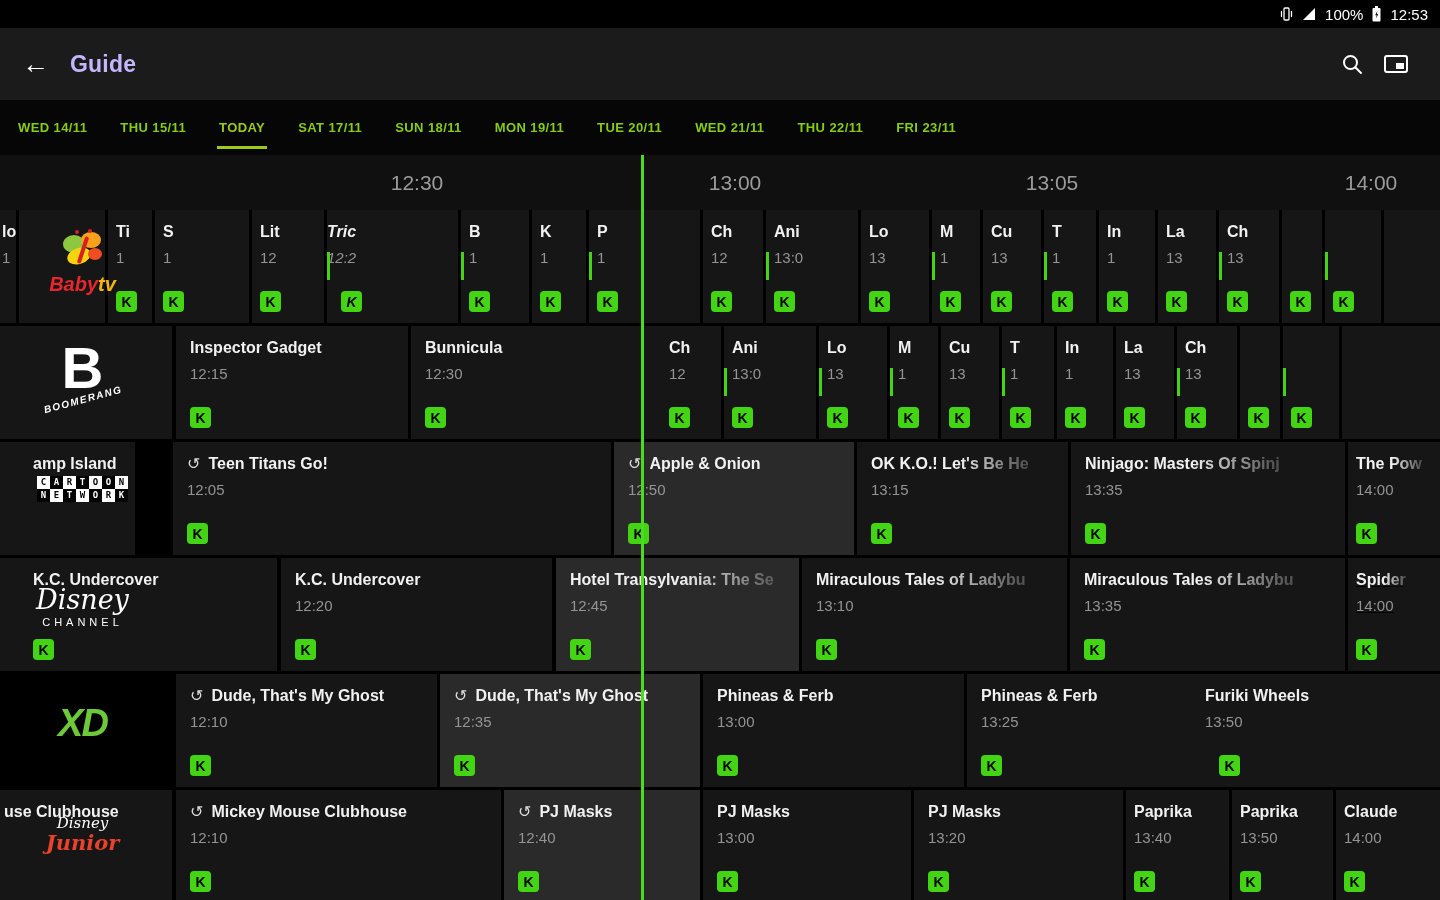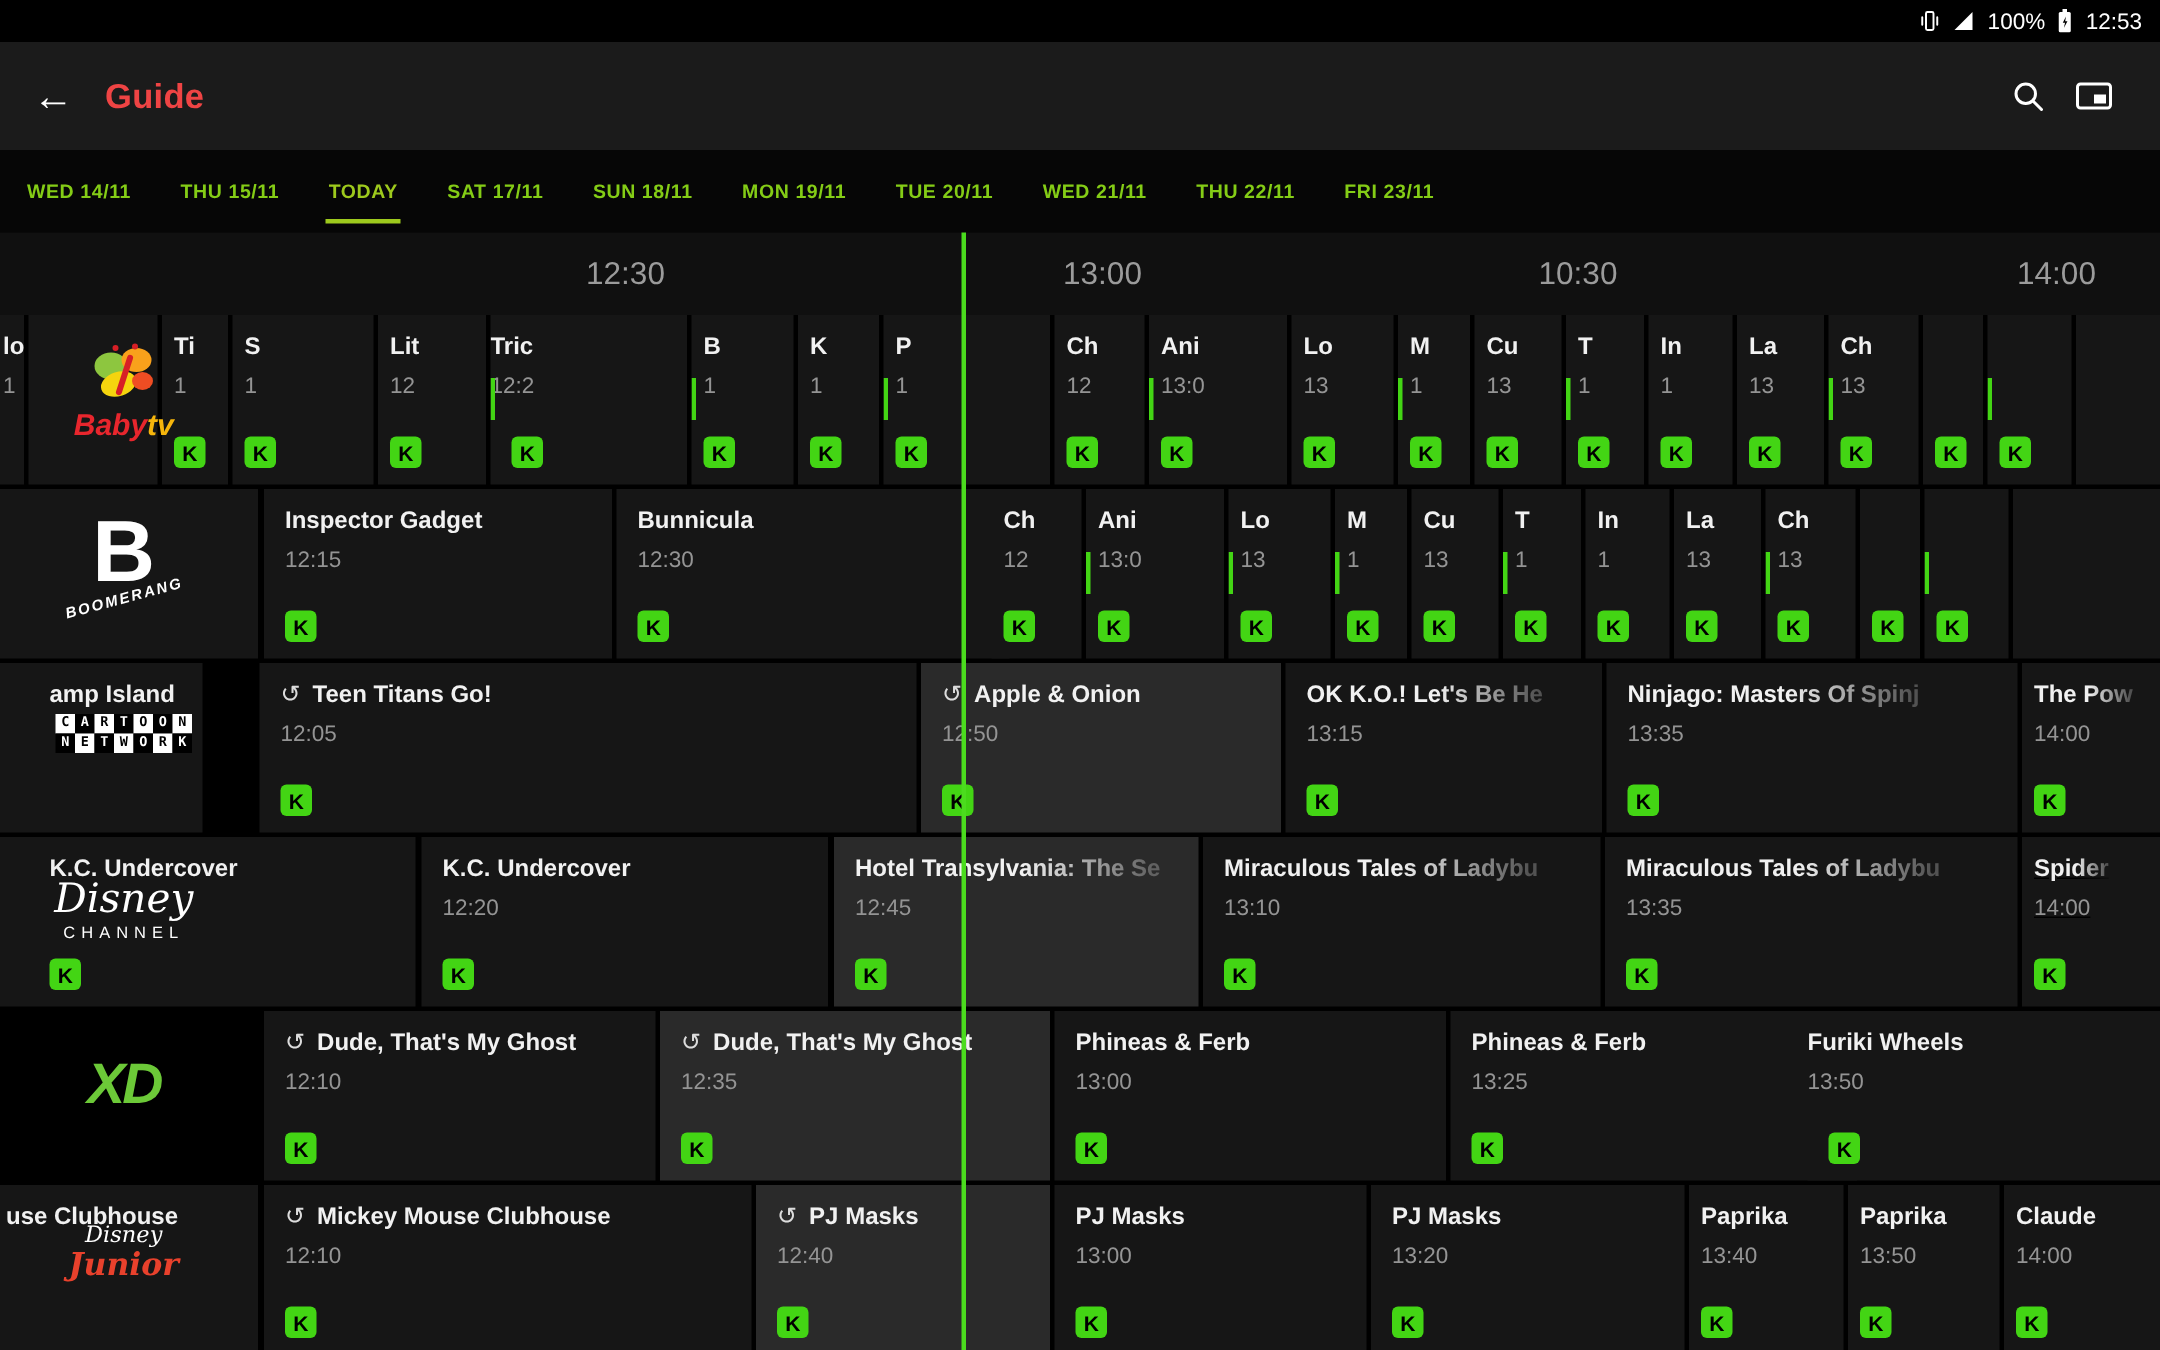--- a/index.html
+++ b/index.html
@@ -21,21 +21,21 @@
 
   
   .status-bar{height:28px;display:flex;justify-content:flex-end;align-items:center;gap:9px;
     padding:0 12px;background:#000;color:#fff;font-size:15px;}
   .sb-icon{display:inline-flex;align-items:center;}
   .sb-text{color:#fff;}
 
   
   .app-bar{height:72px;background:var(--appbar);display:flex;align-items:center;padding:0 22px;}
   .back{font-size:27px;color:#fff;line-height:1;cursor:pointer;width:34px;}
-  .app-title{color:#ef4444;font-size:23px;font-weight:600;margin-left:14px;letter-spacing:.2px;}
+  .app-title{color:#c4b5fd;font-size:23px;font-weight:600;margin-left:14px;letter-spacing:.2px;}
   .app-bar .spacer{flex:1;}
   .abar-icon{display:inline-flex;align-items:center;justify-content:center;width:44px;height:44px;cursor:pointer;}
 
   
   .tabs{height:55px;background:var(--tabbar);display:flex;align-items:center;gap:33px;padding-left:18px;}
   .tab{position:relative;color:#84cc16;font-size:13px;font-weight:700;letter-spacing:.4px;cursor:pointer;white-space:nowrap;}
   .tab.active{color:var(--today);}
   .tab.active::after{content:"";position:absolute;left:-2px;right:-2px;bottom:-14px;height:3px;background:var(--today);}
 
   
@@ -137,21 +137,21 @@
       <div class="tab">MON 19/11</div>
       <div class="tab">TUE 20/11</div>
       <div class="tab">WED 21/11</div>
       <div class="tab">THU 22/11</div>
       <div class="tab">FRI 23/11</div>
     </div>
 
   <div class="timeline">
       <div class="time-label" style="left: 417px;">12:30</div>
       <div class="time-label" style="left: 735px;">13:00</div>
-      <div class="time-label" style="left: 1052px;">10:30</div>
+      <div class="time-label" style="left: 1052px;">13:05</div>
       <div class="time-label" style="left: 1371px;">14:00</div>
     </div>
 
   <div class="grid">
       <div class="row" style="top: 210px;">
         <div class="cell" style="left: 0px; width: 16px; padding-left: 2px;">
           <div class="cell-title">
             <span class="tx">lo</span>
           </div>
           <div class="cell-time">1</div>
@@ -173,21 +173,21 @@
           <div class="cell-time">1</div>
           <div class="kbadge" style="left: 8px;">K</div>
         </div>
         <div class="cell" style="left: 252px; width: 72px; padding-left: 8px;">
           <div class="cell-title">
             <span class="tx">Lit</span>
           </div>
           <div class="cell-time">12</div>
           <div class="kbadge" style="left: 8px;">K</div>
         </div>
-        <div class="cell" style="left: 327px; width: 131px; ">
+        <div class="cell" style="left: 327px; width: 131px;  font-style: italic;">
           <div class="cell-title">
             <span class="tx">Tric</span>
           </div>
           <div class="cell-time">12:2</div>
           <div class="kbadge" style="left: 14px;">K</div>
           <div class="tick"></div>
         </div>
         <div class="cell" style="left: 461px; width: 68px; padding-left: 8px;">
           <div class="cell-title">
             <span class="tx">B</span>

